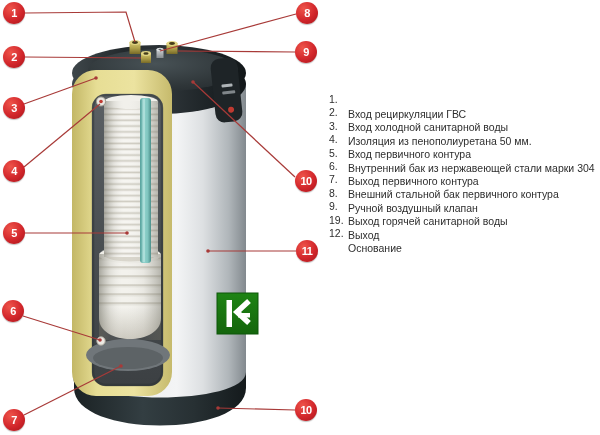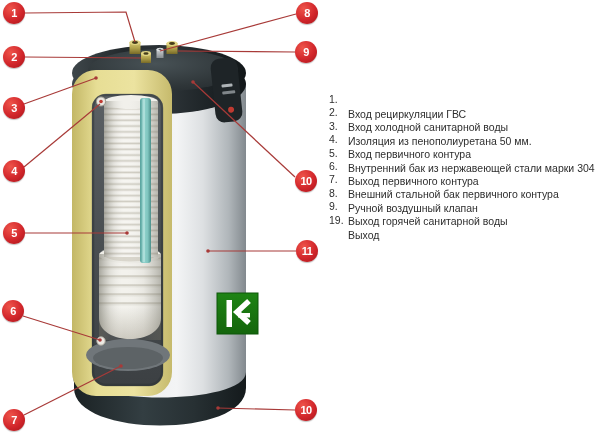--- a/index.html
+++ b/index.html
@@ -278,15 +278,19 @@
         <span class="legend-label">Ручной воздушный клапан</span>
       </div>
     <div class="legend-row">
         <span class="legend-num">9.</span>
         <span class="legend-label">Выход горячей санитарной воды</span>
       </div>
     <div class="legend-row">
         <span class="legend-num">19.</span>
         <span class="legend-label">Выход</span>
       </div>
+    <div class="legend-row">
+        <span class="legend-num">12.</span>
+        <span class="legend-label">Основание</span>
+      </div>
   </div>
 
 </div>
 
 </body></html>

